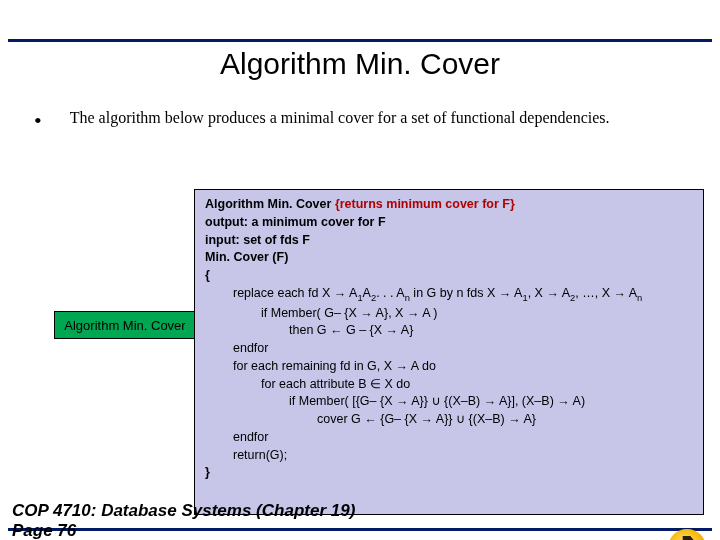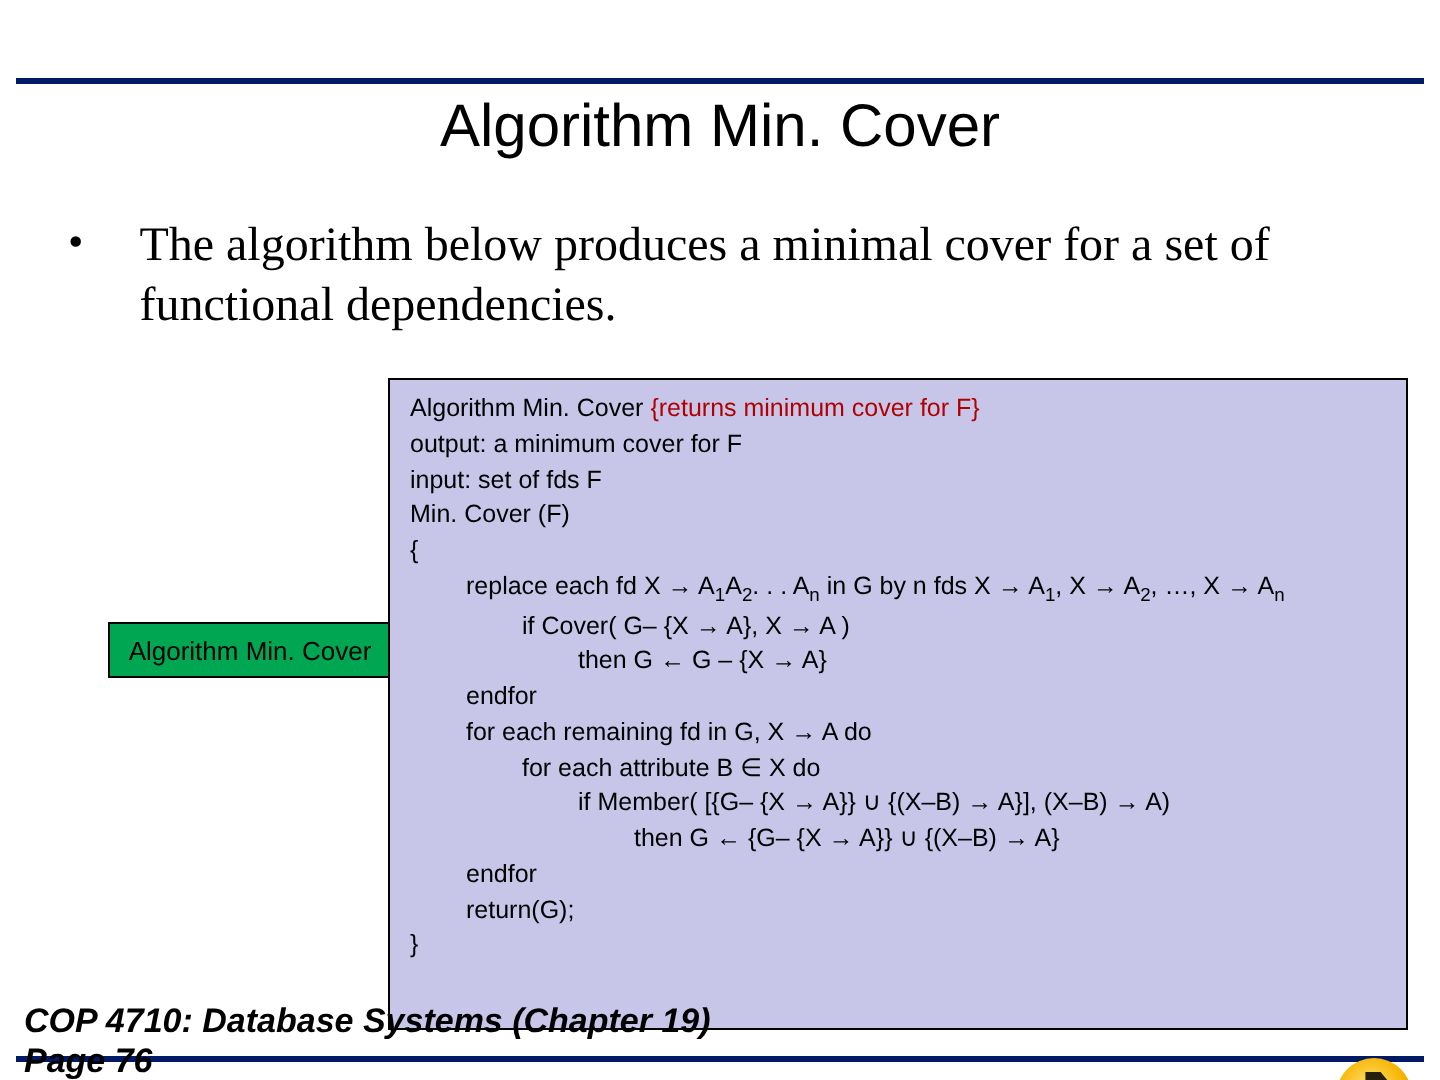--- a/index.html
+++ b/index.html
@@ -43,21 +43,21 @@
     right: 30px;
     display: flex;
     align-items: flex-start;
   }
   .bullet-dot {
     font-size: 22px;
     margin-right: 28px;
     line-height: 1.2;
   }
   .bullet-text {
-    font-size: 24px;
+    font-size: 16px;
     line-height: 1.25;
   }
   .algo-label {
     position: absolute;
     top: 278px;
     left: 54px;
     width: 140px;
     height: 26px;
     background: #00a651;
     border: 1px solid #000;
@@ -78,20 +78,21 @@
     border: 1px solid #000;
     padding: 6px 10px;
     font-family: Arial, sans-serif;
     font-size: 12.5px;
     line-height: 1.42;
     color: #000;
     box-sizing: border-box;
   }
   .algo-box .hdr {
     white-space: nowrap;
+    font-weight: bold;
   }
   .comment { color: #b00000; }
   .ind1 { padding-left: 28px; }
   .ind2 { padding-left: 56px; }
   .ind3 { padding-left: 84px; }
   .ind4 { padding-left: 112px; }
   .bottom-rule {
     position: absolute;
     bottom: 42px;
     left: 8px;
@@ -150,27 +151,27 @@
 
   <div class="algo-label">Algorithm Min. Cover</div>
 
   <div class="algo-box">
     <div class="hdr"><span>Algorithm Min. Cover </span><span class="comment"> {returns minimum cover for F}</span></div>
     <div class="hdr">output:  a minimum cover for F</div>
     <div class="hdr">input:  set of fds F</div>
     <div class="hdr">Min. Cover (F)</div>
     <div class="hdr">{</div>
     <div class="ind1"><span>replace each fd X → A</span><sub>1</sub><span>A</span><sub>2</sub><span>. . . A</span><sub>n</sub><span> in G by n fds X → A</span><sub>1</sub><span>, X → A</span><sub>2</sub><span>, …, X → A</span><sub>n</sub></div>
-    <div class="ind2">if Cover( G– {X → A}, X → A )</div>
+    <div class="ind2">if Member( G– {X → A}, X → A )</div>
     <div class="ind3">then G ← G – {X → A}</div>
     <div class="ind1">endfor</div>
     <div class="ind1">for each remaining fd in G, X → A do</div>
     <div class="ind2">for each attribute B ∈ X do</div>
     <div class="ind3">if Member( [{G– {X → A}} ∪ {(X–B) → A}], (X–B) → A)</div>
-    <div class="ind4">then G ← {G– {X → A}} ∪ {(X–B) → A}</div>
+    <div class="ind4">cover G ← {G– {X → A}} ∪ {(X–B) → A}</div>
     <div class="ind1">endfor</div>
     <div class="ind1">return(G);</div>
     <div class="hdr">}</div>
   </div>
 
   <div class="bottom-rule"></div>
 
   <div class="footer">
     <span class="footer-left">COP 4710: Database Systems  (Chapter 19)</span>
     <span class="footer-mid">Page 76</span>

